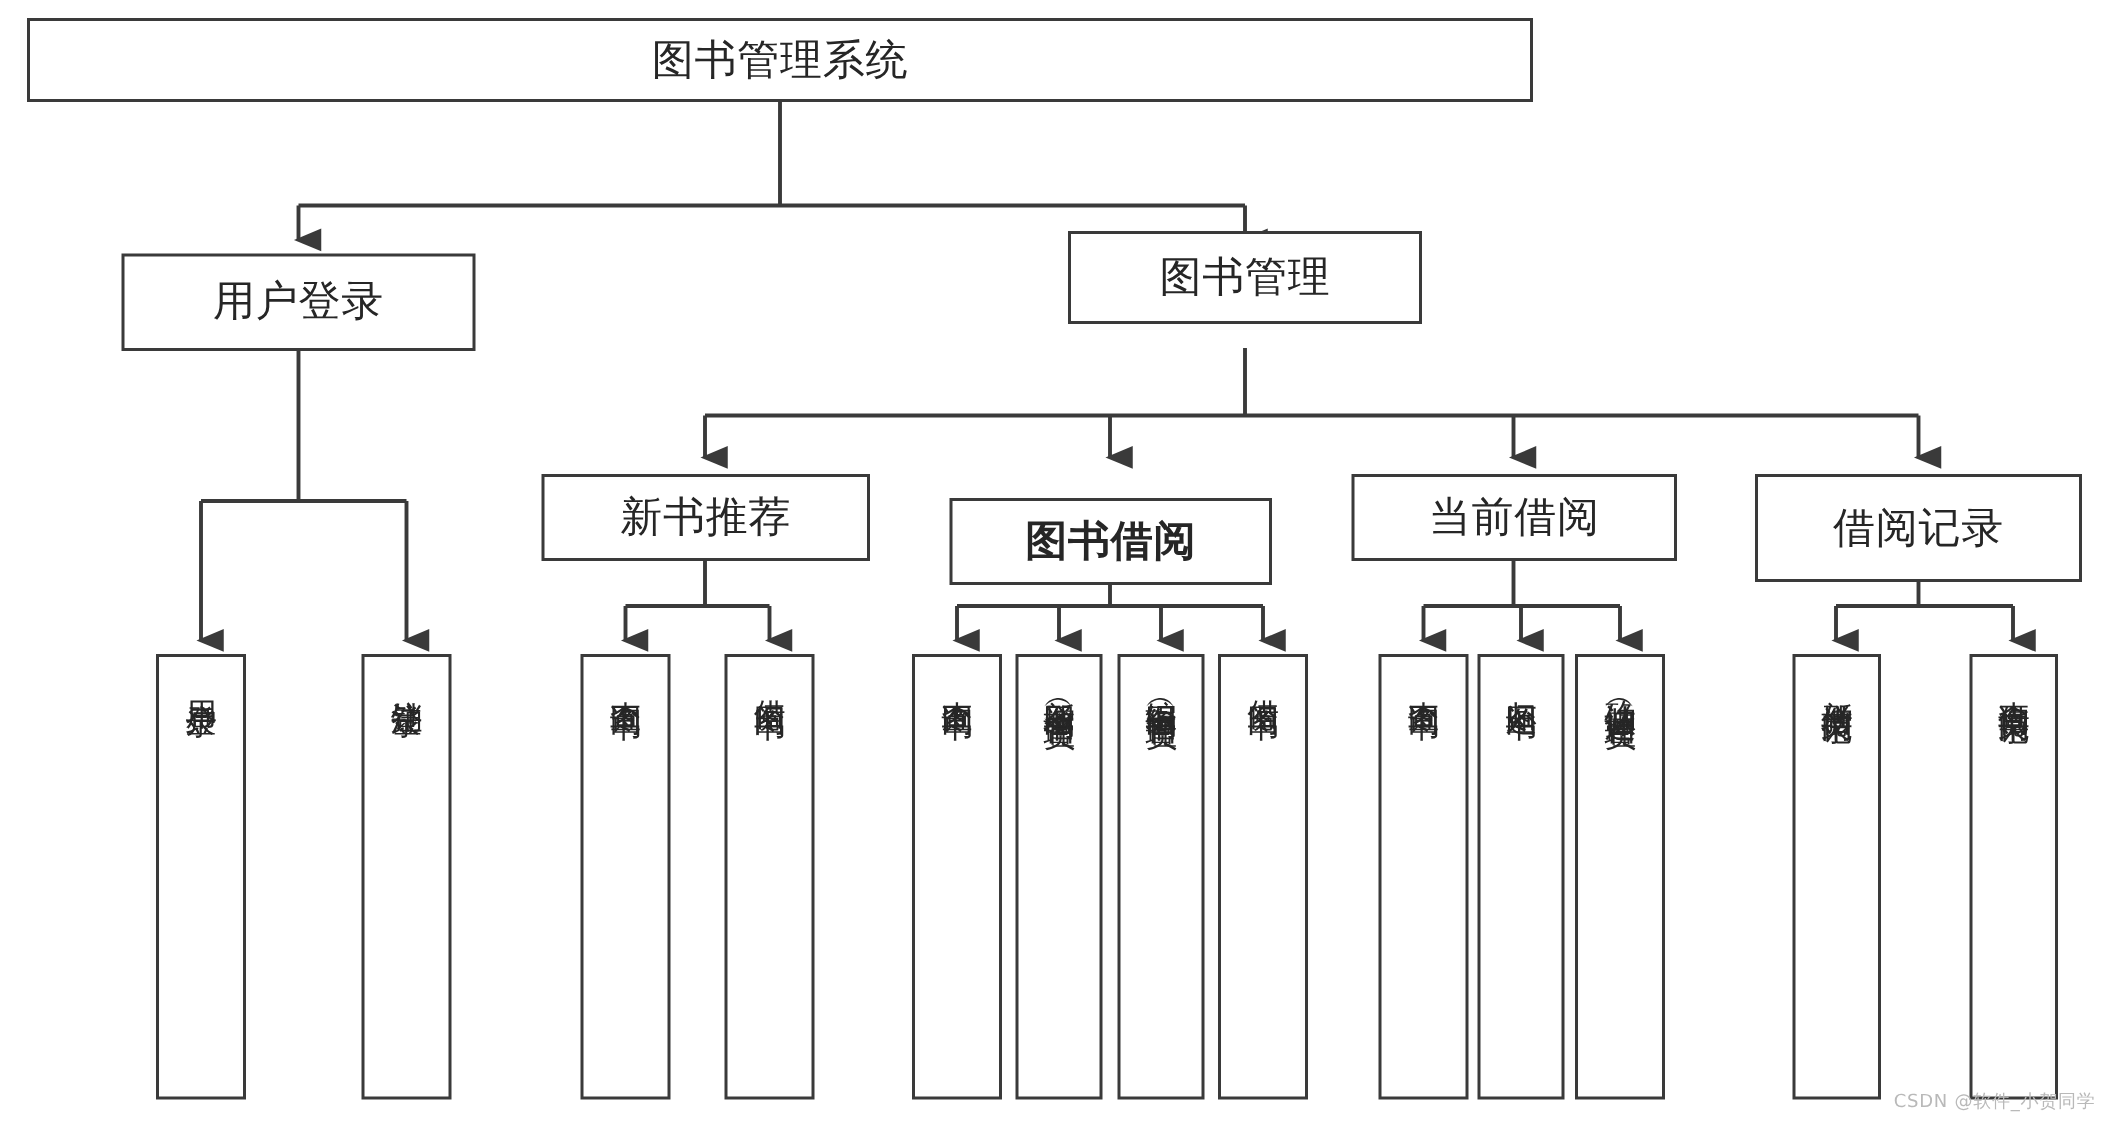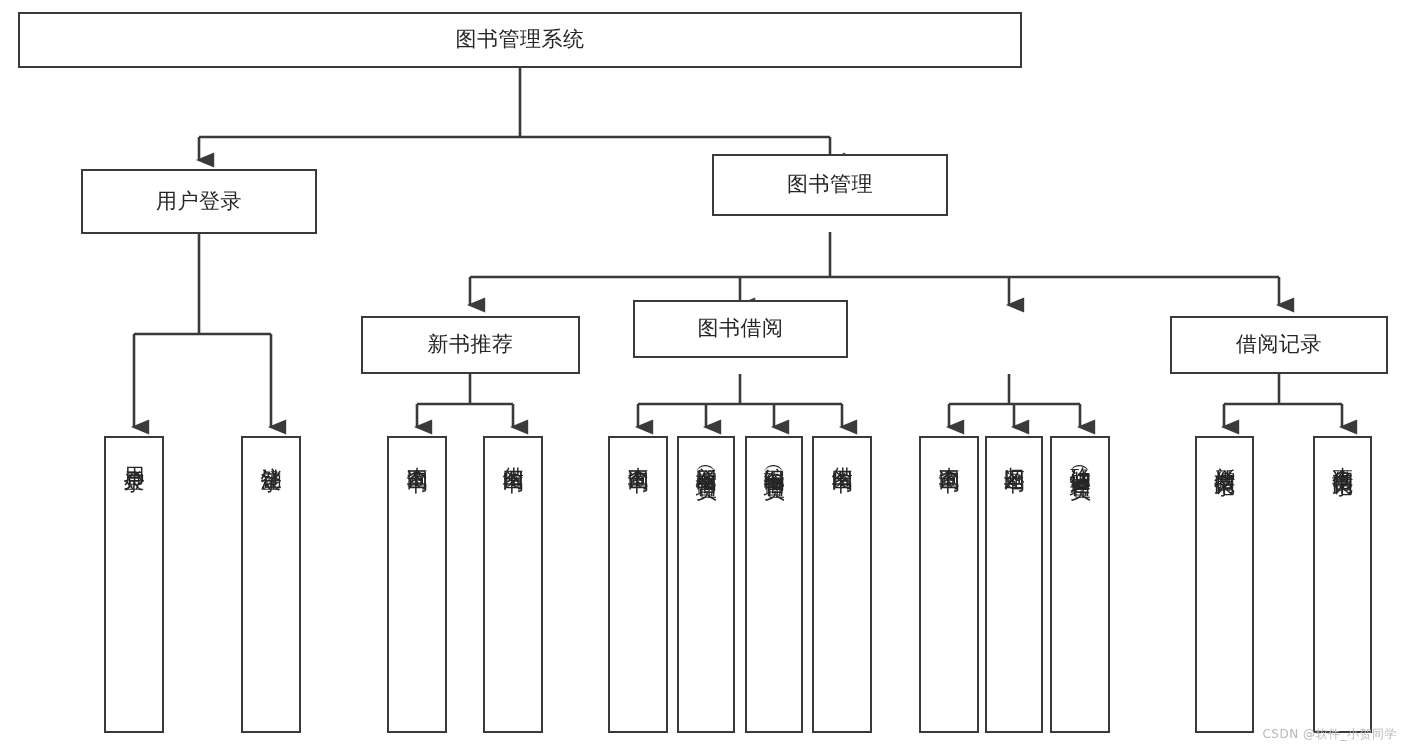--- a/index.html
+++ b/index.html
@@ -33,21 +33,21 @@
     border: 2px solid #3a3a3a;
     background: #ffffff;
     display: flex;
     align-items: center;
     justify-content: center;
     color: #262626;
   }
   .node.horiz .node-label {
     writing-mode: horizontal-tb;
     white-space: nowrap;
-    font-size: 21px;
+    font-size: 28px;
     line-height: 1.1;
     letter-spacing: 0.5px;
   }
   .node.vert {
     align-items: flex-start;
     justify-content: center;
     padding-top: 12px;
   }
   .node.vert .node-label {
     writing-mode: vertical-rl;
@@ -134,24 +134,27 @@
   <div class="node horiz" style="left:81px; top:169px; width:236px; height:65px;">
     <span class="node-label">用户登录</span>
   </div>
   <div class="node horiz" style="left:712px; top:154px; width:236px; height:62px;">
     <span class="node-label">图书管理</span>
   </div>
 
   <div class="node horiz" style="left:361px; top:316px; width:219px; height:58px;">
     <span class="node-label">新书推荐</span>
   </div>
-  <div class="node horiz" style="left:633px; top:300px; width:215px; height:58px;">
+  <div class="node horiz" style="left:633px; top:332px; width:215px; height:58px;font-weight:bold;">
     <span class="node-label">图书借阅</span>
   </div>
-  <div class="node horiz" style="left:1170px; top:316px; width:218px; height:58px;">
+  <div class="node horiz" style="left:901px; top:316px; width:217px; height:58px;">
+    <span class="node-label">当前借阅</span>
+  </div>
+  <div class="node horiz" style="left:1170px; top:316px; width:218px; height:72px;">
     <span class="node-label">借阅记录</span>
   </div>
 
   <div class="node vert" style="left:104px; top:436px; width:60px; height:297px;">
     <span class="node-label">用户登录</span>
   </div>
   <div class="node vert" style="left:241px; top:436px; width:60px; height:297px;">
     <span class="node-label">注销登录</span>
   </div>
 

